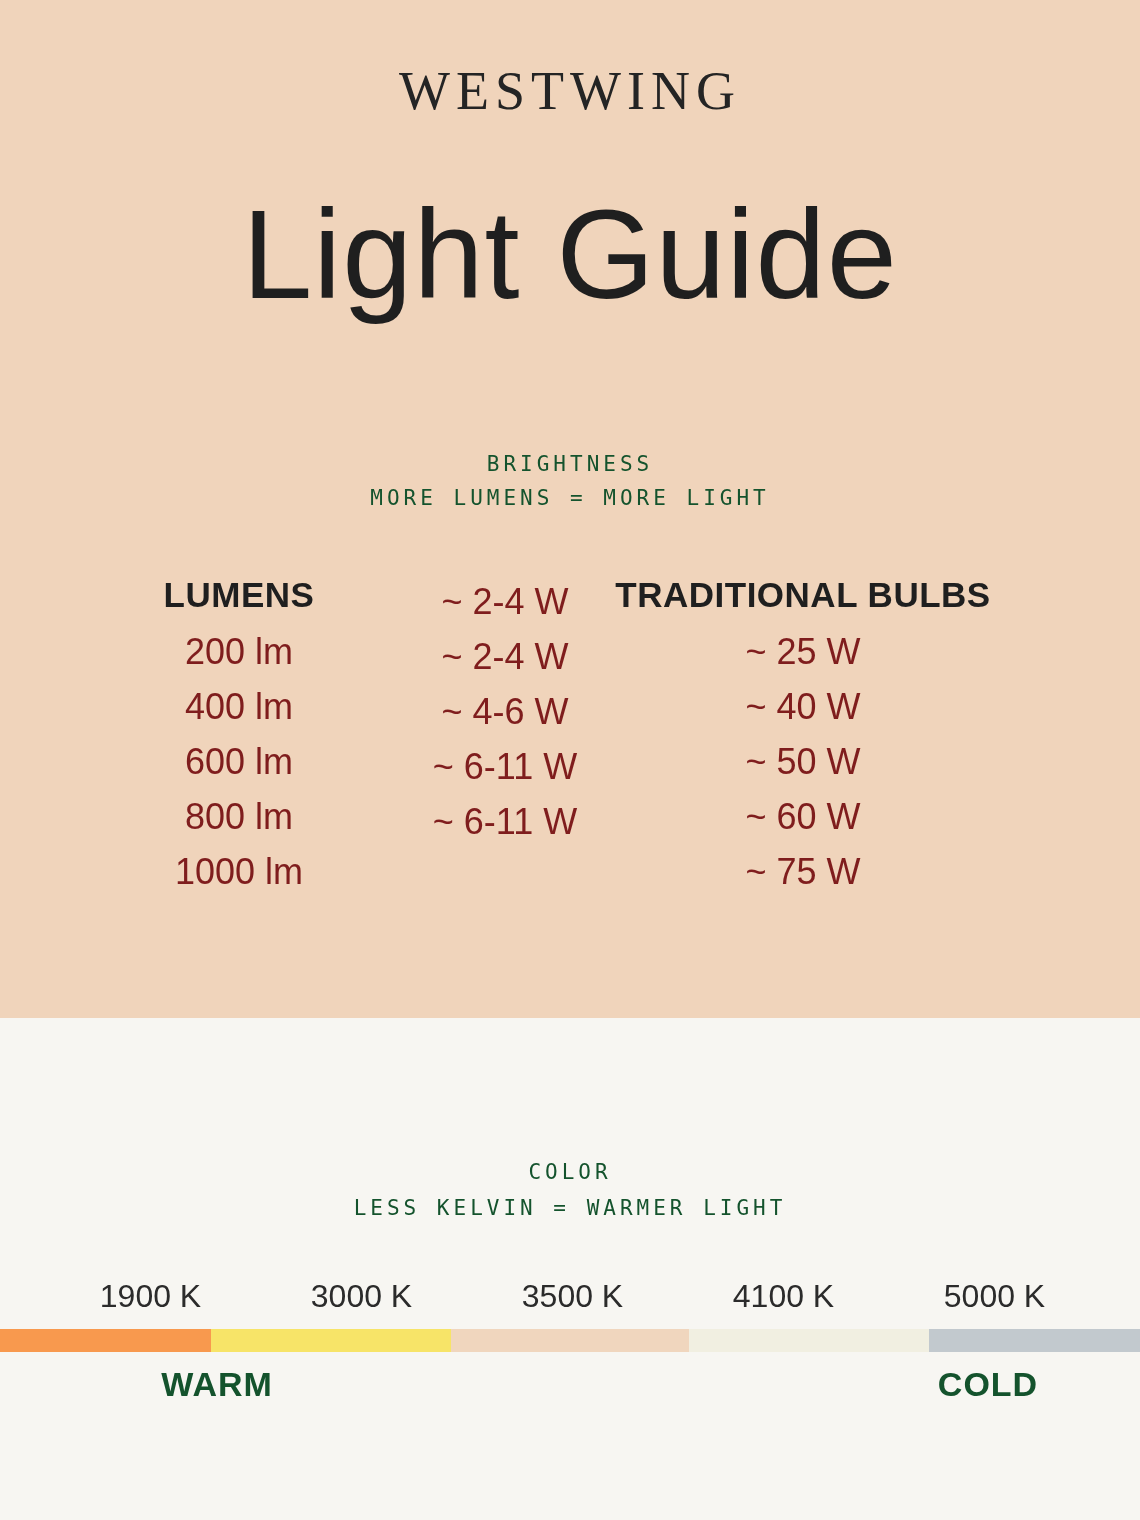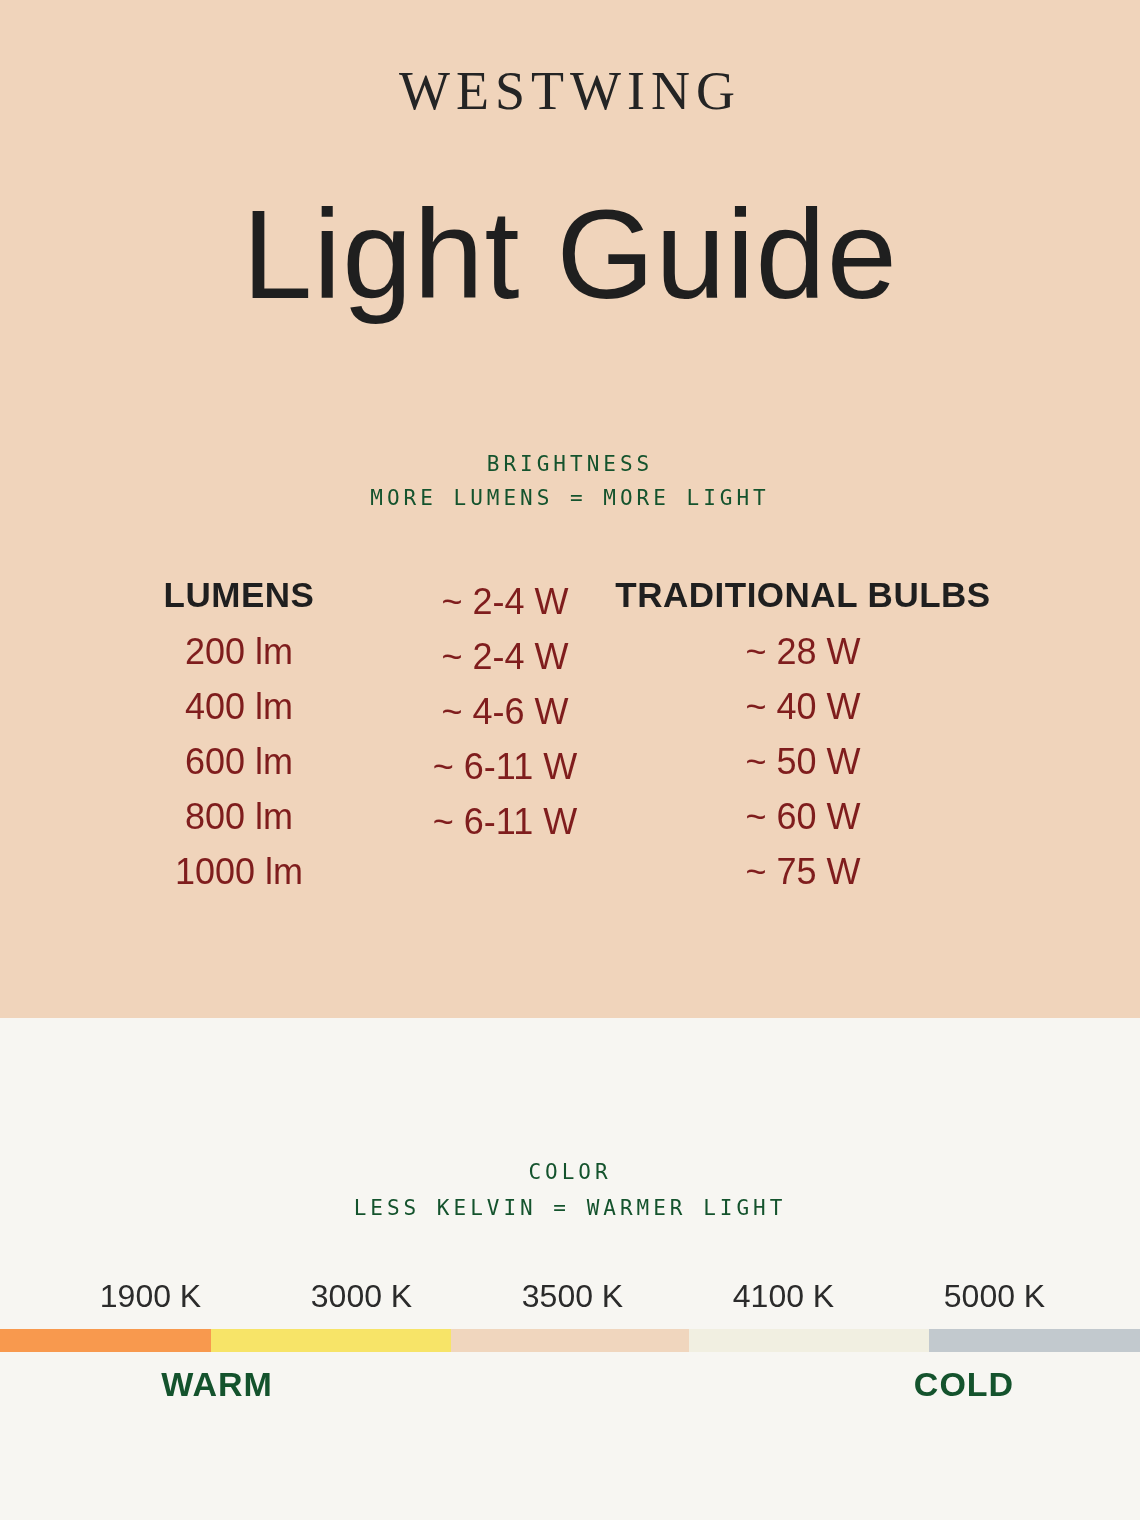--- a/index.html
+++ b/index.html
@@ -73,21 +73,21 @@
   }
   .color-bar-segment { height:23px; }
 
   .temp-label {
     position:absolute; top:344px; transform:translateX(-50%);
     font-size:34px; font-weight:700; letter-spacing:1px; line-height:44px;
     color:#14532d; white-space:nowrap;
   }
   .temp-warm { left:217px; }
   .temp-neutral { left:572px; }
-  .temp-cold { left:964px; }
+  .temp-cold { left:988px; }
 </style>
 </head>
 <body>
 
 <div class="top-section">
   <div class="centered brand">WESTWING</div>
   <div class="centered title">Light Guide</div>
 
   <div class="centered mono brightness-heading">BRIGHTNESS</div>
   <div class="centered mono brightness-subheading">MORE LUMENS = MORE LIGHT</div>
@@ -108,21 +108,21 @@
         <div class="td">~ 2-4 W</div>
         <div class="td">~ 2-4 W</div>
         <div class="td">~ 4-6 W</div>
         <div class="td">~ 6-11 W</div>
         <div class="td">~ 6-11 W</div>
       </div>
     </div>
     <div class="tcol tcol-bulbs">
       <div class="th">TRADITIONAL BULBS</div>
       <div class="tbody">
-        <div class="td">~ 28 W</div>
+        <div class="td">~ 25 W</div>
         <div class="td">~ 40 W</div>
         <div class="td">~ 50 W</div>
         <div class="td">~ 60 W</div>
         <div class="td">~ 75 W</div>
       </div>
     </div>
   </div>
 </div>
 
 <div class="bottom-section">

